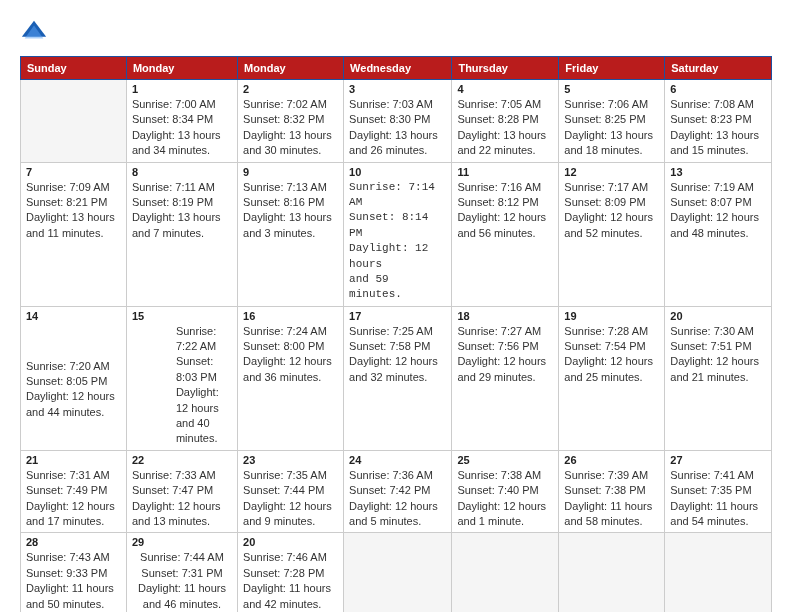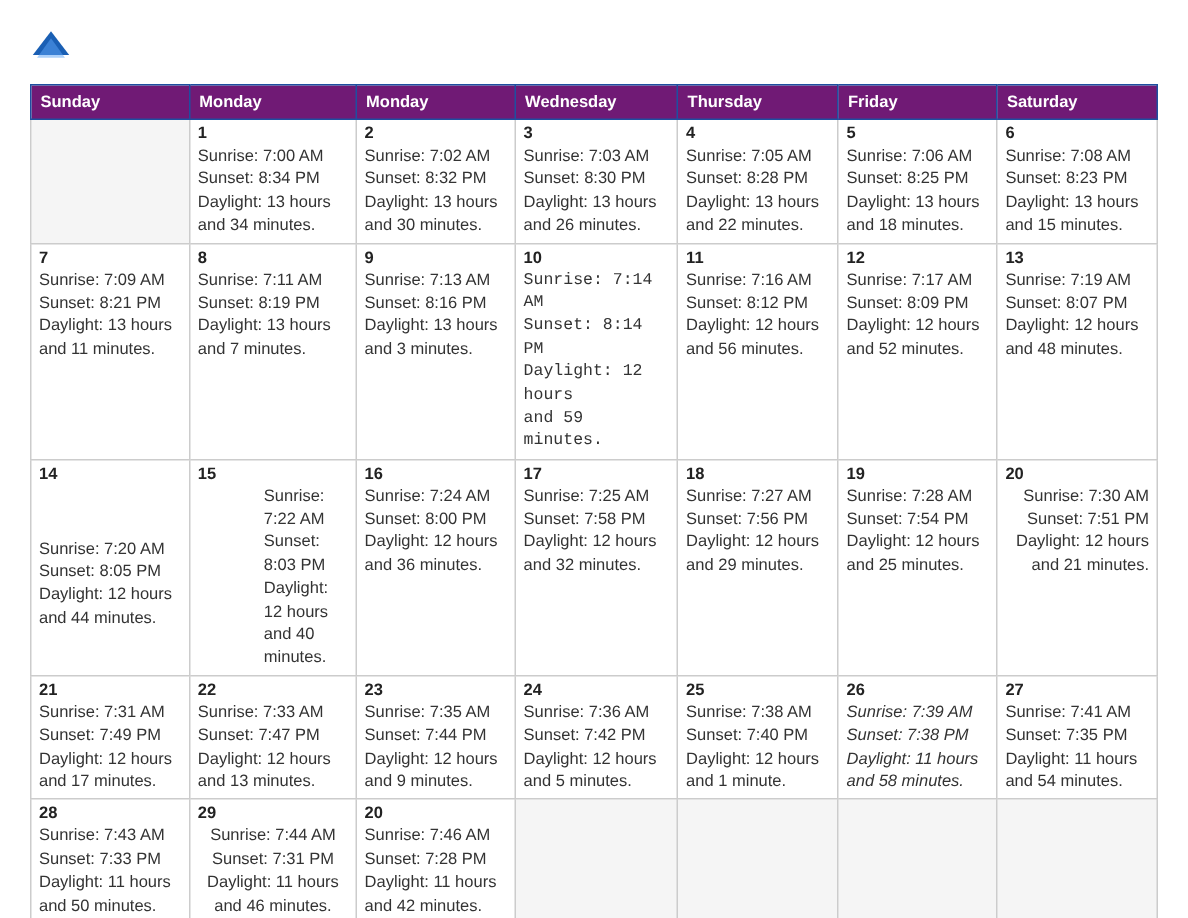--- a/index.html
+++ b/index.html
@@ -51,21 +51,21 @@
     .location {
       font-size: 14px;
       color: #444;
     }
     .calendar {
       width: 100%;
       border-collapse: collapse;
       font-size: 9.5px;
     }
     .calendar th {
-      background: #701a75;
+      background: #b91c1c;
       color: #fff;
       text-align: left;
       padding: 5px 6px;
       font-size: 11px;
       font-weight: bold;
       border: 1px solid #1e4fa0;
     }
     .calendar td {
       border: 1px solid #ccc;
       vertical-align: top;
@@ -264,21 +264,21 @@
           </td>
           <td>
             <div class="day-num">19</div>
             <div class="day-info" style="white-space: pre-line;">Sunrise: 7:28 AM
 Sunset: 7:54 PM
 Daylight: 12 hours
 and 25 minutes.</div>
           </td>
           <td>
             <div class="day-num">20</div>
-            <div class="day-info" style="white-space: pre-line; text-align: right;">Sunrise: 7:30 AM
+            <div class="day-info" style="white-space: pre-line;">Sunrise: 7:30 AM
 Sunset: 7:51 PM
 Daylight: 12 hours
 and 21 minutes.</div>
           </td>
         </tr>
         <tr class="week-row">
           <td>
             <div class="day-num">21</div>
             <div class="day-info" style="white-space: pre-line;">Sunrise: 7:31 AM
 Sunset: 7:49 PM
@@ -308,38 +308,38 @@
           </td>
           <td>
             <div class="day-num">25</div>
             <div class="day-info" style="white-space: pre-line;">Sunrise: 7:38 AM
 Sunset: 7:40 PM
 Daylight: 12 hours
 and 1 minute.</div>
           </td>
           <td>
             <div class="day-num">26</div>
-            <div class="day-info" style="white-space: pre-line; font-style: italic;">Sunrise: 7:39 AM
+            <div class="day-info" style="white-space: pre-line;">Sunrise: 7:39 AM
 Sunset: 7:38 PM
 Daylight: 11 hours
 and 58 minutes.</div>
           </td>
           <td>
             <div class="day-num">27</div>
             <div class="day-info" style="white-space: pre-line;">Sunrise: 7:41 AM
 Sunset: 7:35 PM
 Daylight: 11 hours
 and 54 minutes.</div>
           </td>
         </tr>
         <tr class="last-row">
           <td>
             <div class="day-num">28</div>
             <div class="day-info" style="white-space: pre-line;">Sunrise: 7:43 AM
-Sunset: 7:33 PM
+Sunset: 9:33 PM
 Daylight: 11 hours
 and 50 minutes.</div>
           </td>
           <td>
             <div class="day-num">29</div>
             <div class="day-info" style="white-space: pre-line; text-align: center;">Sunrise: 7:44 AM
 Sunset: 7:31 PM
 Daylight: 11 hours
 and 46 minutes.</div>
           </td>

